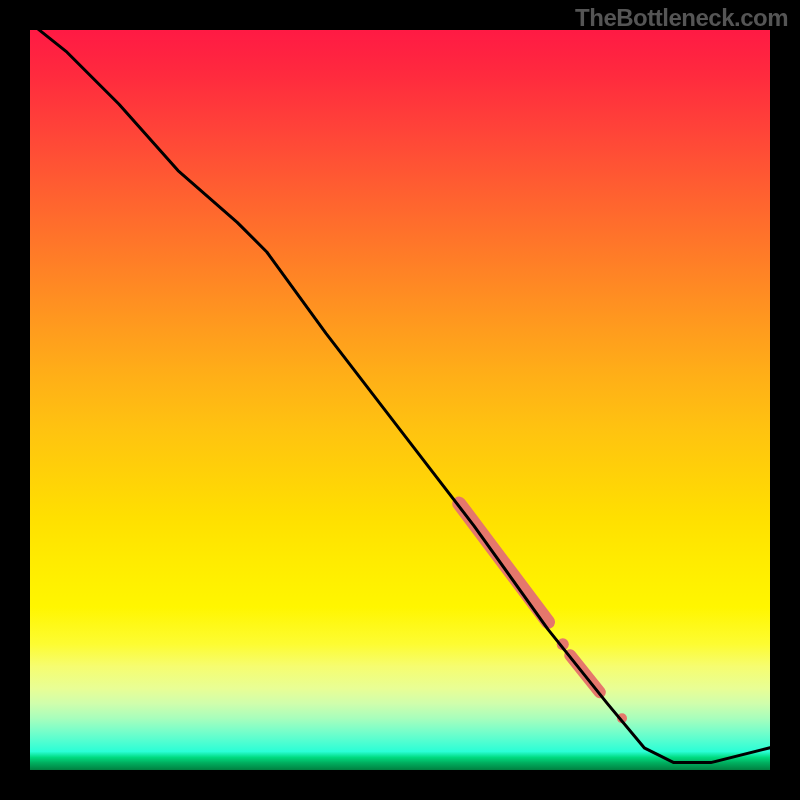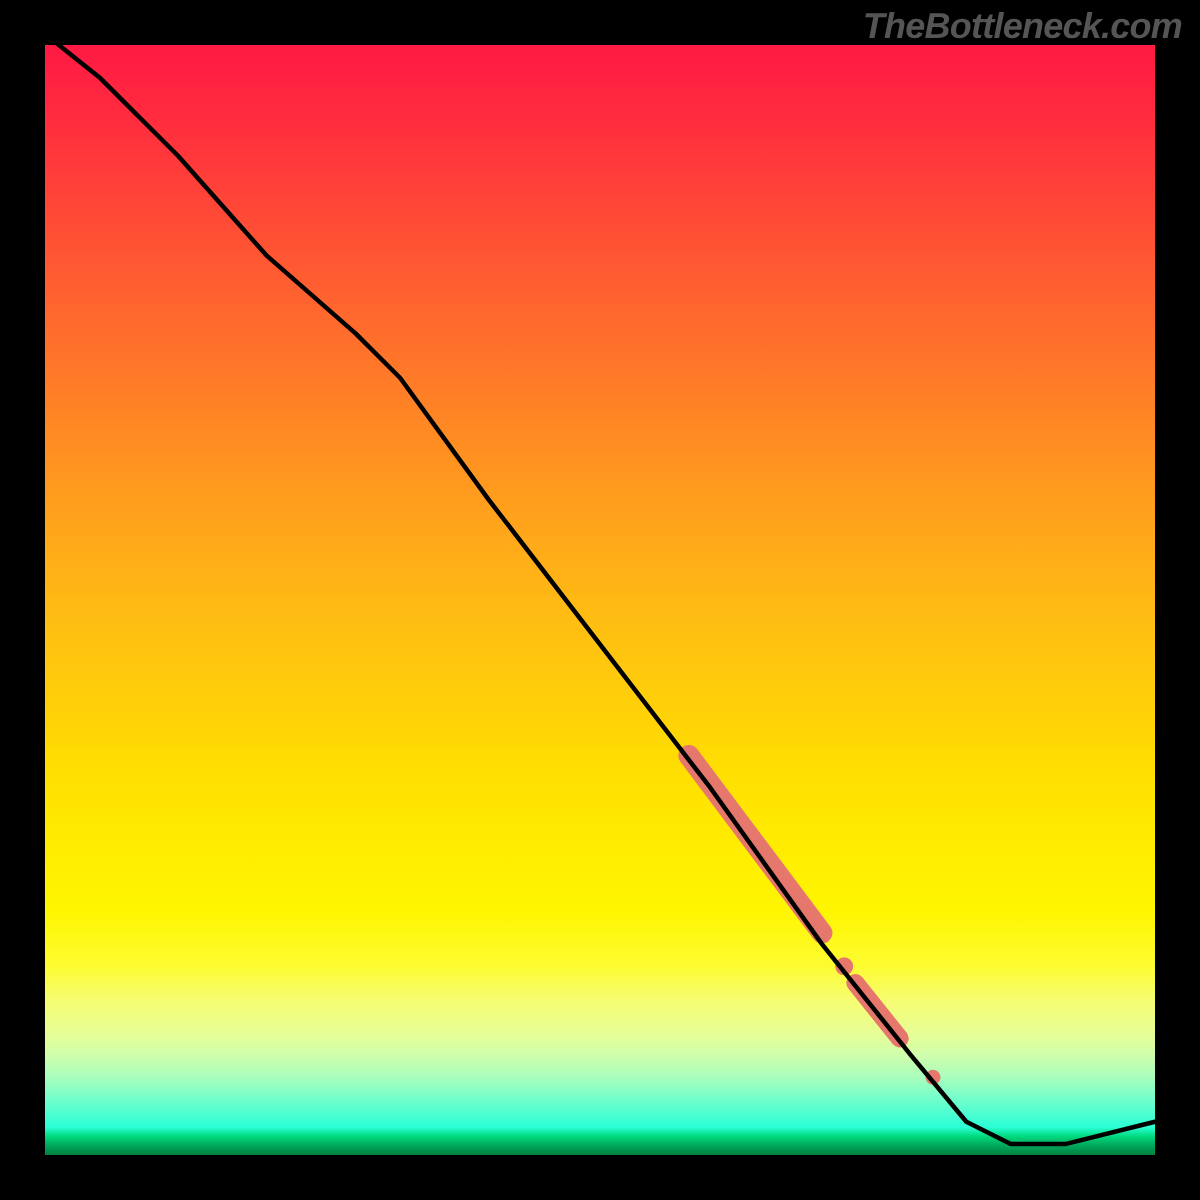--- a/index.html
+++ b/index.html
@@ -13,21 +13,20 @@
   }
   .watermark {
     position: absolute;
     top: 4px;
     right: 12px;
     color: #555;
     font-size: 24px;
     font-weight: 600;
     letter-spacing: -0.5px;
     z-index: 10;
-    font-style: italic;
   }
   .plot-area {
     position: absolute;
     left: 30px;
     top: 30px;
     width: 740px;
     height: 740px;
     background: linear-gradient(to bottom,
       #ff1a44 0%,
       #ff2a3e 6%,

